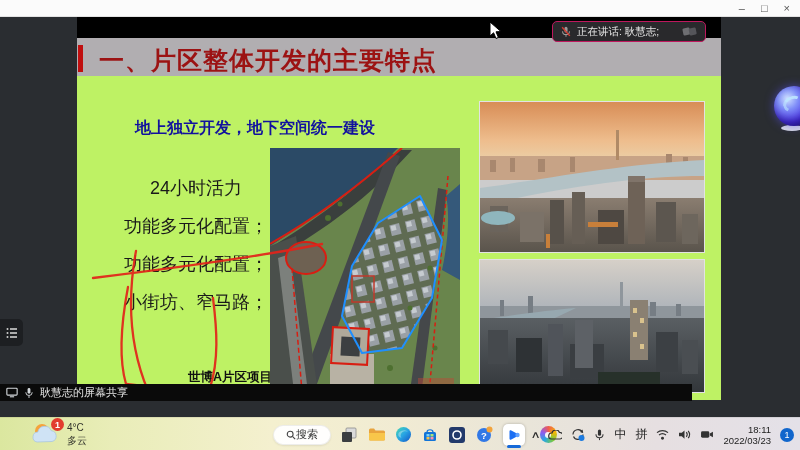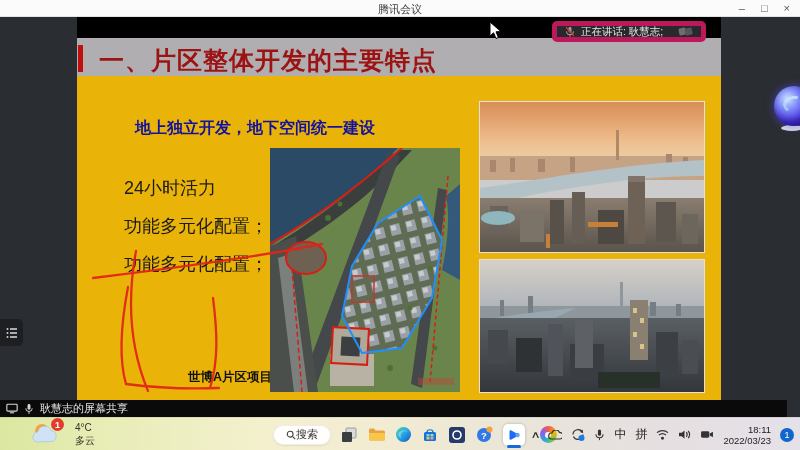--- a/index.html
+++ b/index.html
@@ -10,60 +10,60 @@
   .titlebar{position:absolute;left:0;top:0;width:800px;height:17px;background:#fbfbfb;border-bottom:1px solid #e3e3e3;}
   .titlebar .wtitle{position:absolute;left:0;right:0;top:2px;text-align:center;font-size:11px;color:#3c3c3c;}
   .wctrls{position:absolute;right:10px;top:1px;display:flex;gap:16px;font-size:11px;color:#555;line-height:15px;}
   .wctrls span{cursor:default;}
 
   
   .meeting{position:absolute;left:0;top:17px;width:800px;height:383px;background:#2a2d31;}
   .shared{position:absolute;left:77px;top:0;width:644px;height:383px;background:#000;}
 
   
-  .slide{position:absolute;left:0;top:21px;width:644px;height:362px;background:#eab308;}
+  .slide{position:absolute;left:0;top:21px;width:644px;height:362px;background:#bef264;}
   .banner{position:absolute;left:0;top:0;width:644px;height:38px;background:#b1aeb1;}
   .accent{position:absolute;left:1px;top:7px;width:5px;height:27px;background:#c00f0f;}
   .sec-title{position:absolute;left:22px;top:6px;font-size:25px;font-weight:bold;color:#9c1313;letter-spacing:1px;white-space:nowrap;}
   .h1{position:absolute;left:20px;top:56px;font-size:20px;font-weight:bold;color:#12129e;white-space:nowrap;}
   .h2{position:absolute;left:58px;top:80px;font-size:16px;font-weight:bold;color:#12129e;white-space:nowrap;}
-  .bullets{position:absolute;left:47px;top:138px;}
+  .bullets{position:absolute;left:47px;top:138px;text-align:center;}
   .bullets div{height:38px;font-size:18px;color:#1a1a1a;white-space:nowrap;}
   .proj{position:absolute;left:111px;top:331px;font-size:12.5px;font-weight:bold;color:#111;white-space:nowrap;}
   .mapbox{position:absolute;left:193px;top:110px;width:190px;height:244px;}
   .photo{position:absolute;border:1px solid #e2e2e2;background:#ccc;}
   .photo1{left:402px;top:63px;width:226px;height:152px;}
   .photo2{left:402px;top:221px;width:226px;height:134px;}
   .anno{position:absolute;left:0;top:0;width:644px;height:362px;pointer-events:none;}
 
   
-  .toast{position:absolute;left:552px;top:4px;width:154px;height:21px;background:#29292c;border:5px solid #be185d;border-radius:5px;display:flex;align-items:center;padding:0 7px;z-index:30;}
+  .toast{position:absolute;left:552px;top:4px;width:154px;height:21px;background:#29292c;border:1px solid #be185d;border-radius:5px;display:flex;align-items:center;padding:0 7px;z-index:30;}
   .toast .txt{font-size:10.5px;color:#e6e6e6;margin-left:5px;white-space:nowrap;}
   .toast .layout{margin-left:auto;}
 
   
   .fab{position:absolute;left:0;top:302px;width:23px;height:27px;background:#1d1f22;border-radius:0 5px 5px 0;display:flex;align-items:center;justify-content:center;z-index:30;}
   .orb{position:absolute;left:774px;top:69px;width:40px;height:40px;border-radius:50%;z-index:30;
        background:radial-gradient(circle at 34% 32%, #cfe2ff 0%, #7f8df8 28%, #4a33e2 62%, #2a189c 100%);
        box-shadow:0 0 10px rgba(90,80,255,.55), inset -3px -4px 8px rgba(20,10,90,.6);}
   .orb::before{content:"";position:absolute;left:9px;top:10px;width:14px;height:10px;border:3px solid rgba(190,230,255,.85);border-color:rgba(190,230,255,.9) transparent transparent rgba(190,230,255,.6);border-radius:50%;transform:rotate(-18deg);}
   .orbbase{position:absolute;left:781px;top:108px;width:22px;height:6px;border-radius:50%;background:rgba(245,248,255,.85);z-index:29;}
 
   
-  .sharebar{position:absolute;left:0;top:400px;width:787px;height:17px;background:#0a0a0a;display:flex;align-items:center;padding-left:6px;gap:6px;}
+  .sharebar{position:absolute;left:0;top:384px;width:692px;height:17px;background:#0a0a0a;display:flex;align-items:center;padding-left:6px;gap:6px;}
   .sharebar .slabel{font-size:11px;color:#e4e4e4;}
 
   
   .taskbar{position:absolute;left:0;top:417px;width:800px;height:33px;
     background:linear-gradient(90deg,#dbe79f 0%,#e9edb8 14%,#f4f0cf 34%,#f1ebd3 50%,#e9e5d9 66%,#e6dfe1 82%,#e4e1e8 100%);
     border-top:1px solid rgba(0,0,0,.07);}
   .weather{position:absolute;left:30px;top:2px;display:flex;align-items:flex-start;gap:5px;}
   .wicon{position:relative;width:32px;height:26px;}
   .wbadge{position:absolute;right:-2px;top:-2px;width:13px;height:13px;border-radius:50%;background:#e23c2e;color:#fff;font-size:9px;font-weight:bold;display:flex;align-items:center;justify-content:center;z-index:2;}
-  .wtxt{display:flex;flex-direction:column;font-size:10px;color:#33342c;line-height:13px;padding-top:1px;margin-left:8px;}
+  .wtxt{display:flex;flex-direction:column;font-size:10px;color:#33342c;line-height:13px;padding-top:1px;}
   .tb-center{position:absolute;left:248px;top:0;height:33px;display:flex;align-items:center;gap:9px;}
   .tb-right{position:absolute;right:6px;top:0;height:33px;display:flex;align-items:center;gap:9px;}
   .win{display:grid;grid-template-columns:7px 7px;grid-template-rows:7px 7px;gap:1.5px;}
   .win i{background:#1878dd;}
   .searchpill{width:58px;height:20px;background:rgba(255,255,255,.94);border:1px solid rgba(0,0,0,.07);border-radius:10px;display:flex;align-items:center;justify-content:center;gap:0;box-shadow:0 1px 2px rgba(0,0,0,.08);}
   .searchpill .slbl{font-size:11px;color:#333;}
   .tile{position:relative;width:18px;height:18px;display:flex;align-items:center;justify-content:center;}
   .meet-wrap{position:relative;width:24px;height:26px;display:flex;align-items:center;justify-content:center;}
   .meet{width:22px;height:22px;background:#fff;border-radius:5px;box-shadow:0 0 3px rgba(0,0,0,.25);display:flex;align-items:center;justify-content:center;}
   .underline{position:absolute;left:5px;bottom:0;width:14px;height:3px;border-radius:2px;background:#1669d8;}
@@ -76,40 +76,40 @@
 
   .cursor{position:absolute;left:489px;top:21px;z-index:60;}
   svg{display:block;}
 </style>
 </head>
 <body>
 
 <div class="screen">
 
   <div class="titlebar">
-    <div class="wtitle">腾讯会议</div>
     <div class="wctrls">
       <span>–</span>
       <span>□</span>
       <span>×</span>
     </div>
   </div>
 
   <div class="meeting">
     <div class="shared">
       <div class="slide">
         <div class="banner">
           <div class="accent"></div>
           <div class="sec-title">一、片区整体开发的主要特点</div>
         </div>
         <div class="h2">地上独立开发，地下空间统一建设</div>
         <div class="bullets">
           <div>24小时活力</div>
           <div>功能多元化配置；</div>
           <div>功能多元化配置；</div>
+          <div>小街坊、窄马路；</div>
         </div>
         <div class="proj">世博A片区项目</div>
 
         <div class="mapbox">
           <svg width="190" height="244" viewBox="0 0 190 244">
             <defs>
               <pattern id="bld" width="16" height="17" patternUnits="userSpaceOnUse" patternTransform="rotate(-14)">
                 <rect width="16" height="17" fill="#5f6b52"></rect>
                 <rect x="1" y="2" width="10" height="11" fill="#9aa0a6"></rect>
                 <rect x="2" y="3" width="5" height="5" fill="#c6cbd0"></rect>

